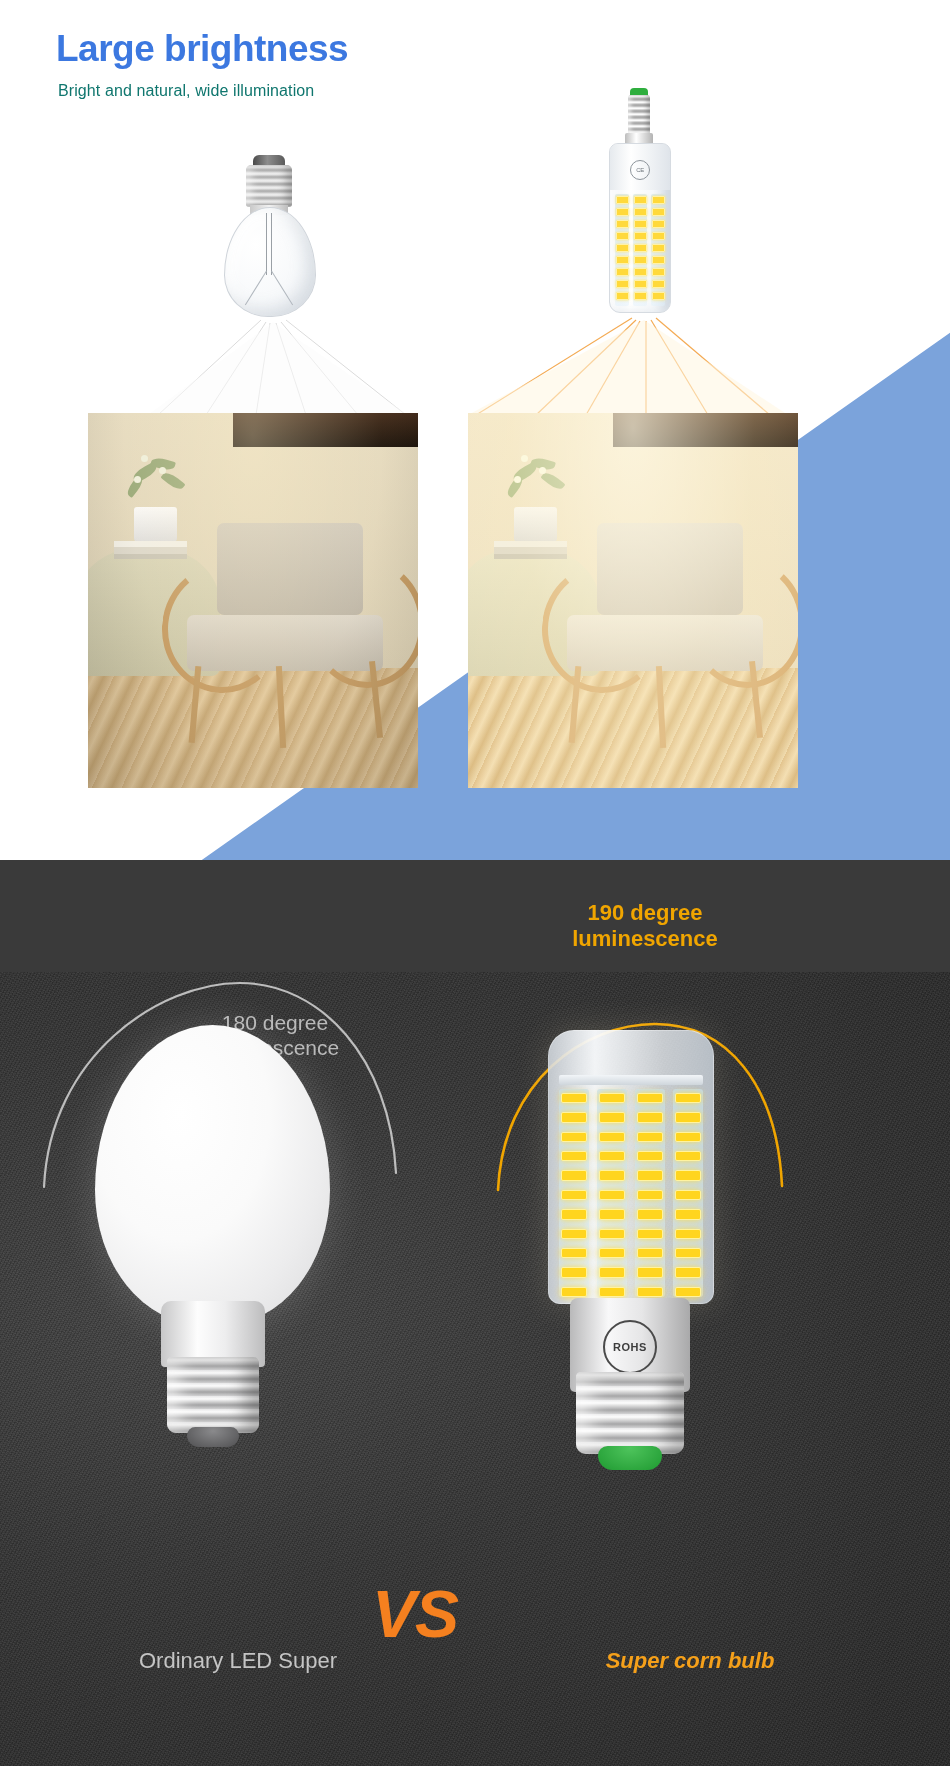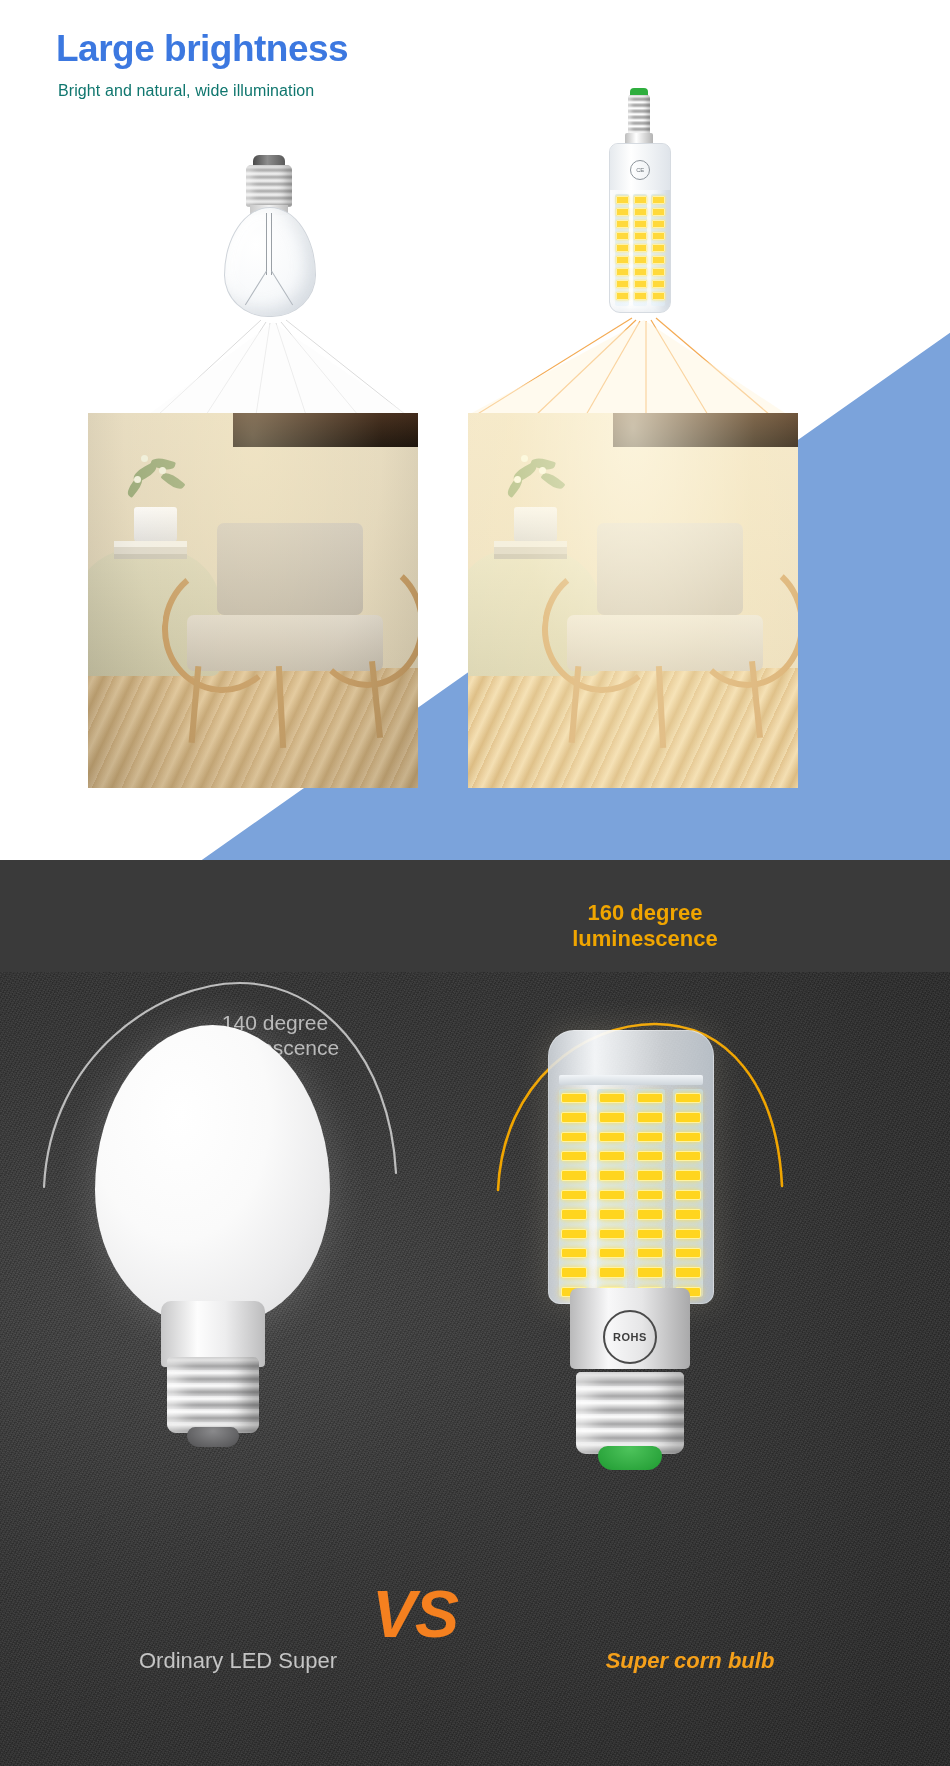--- a/index.html
+++ b/index.html
@@ -224,21 +224,21 @@
   }
   .bc-leds{position:absolute;left:10px;top:58px;right:10px;bottom:6px;display:flex;justify-content:space-between;}
   .bc-col{width:30px;display:flex;flex-direction:column;gap:9px;align-items:center;
     background:linear-gradient(180deg,rgba(196,224,246,.75),rgba(222,240,252,.55));
     border-radius:3px;padding-top:4px;}
   .bc-led{width:24px;height:13px;background:#ffd51f;border:1px solid #fff3a0;border-radius:2px;
     box-shadow:0 0 7px rgba(255,220,60,.95);}
   .bc-pcbtop{position:absolute;left:10px;top:44px;right:10px;height:10px;
     background:linear-gradient(180deg,#f2f5f8,#cfd6dc);border-radius:2px;}
   .bc-base{
-    position:absolute;left:30px;top:258px;width:120px;height:81px;
+    position:absolute;left:30px;top:268px;width:120px;height:94px;
     background:linear-gradient(90deg,#b9b9ba,#f8f8f9 32%,#e6e6e7 60%,#a9a9aa);
     border-radius:8px 8px 5px 5px;
     text-decoration:underline;
   }
   .bc-rohs{
     position:absolute;left:50%;top:22px;transform:translateX(-50%);
     width:50px;height:50px;border:2px solid #4a4a4a;border-radius:50%;
     color:#3d3d3d;font-size:11px;font-weight:bold;letter-spacing:.5px;
     display:flex;align-items:center;justify-content:center;
   }
@@ -435,26 +435,26 @@
   </div>
 
   <svg class="arc-grey" viewBox="0 0 360 230">
     <path d="M4 222 C 10 90, 120 18, 200 18 C 280 18, 350 92, 356 208" fill="none" stroke="#bdbdbd" stroke-width="2.2" stroke-linecap="round"></path>
   </svg>
   <svg class="arc-orange" viewBox="0 0 290 190">
     <path d="M3 180 C 8 70, 90 14, 160 14 C 232 14, 282 74, 287 176" fill="none" stroke="#f0a500" stroke-width="2.6" stroke-linecap="round"></path>
   </svg>
 
   <div class="lbl-180">
-    <span>140 degree</span><br>
+    <span>180 degree</span><br>
     <span>luminescence</span>
   </div>
 
   <div class="lbl-360">
-    <span>160 degree</span><br>
+    <span>190 degree</span><br>
     <span>luminescence</span>
   </div>
 
   <div class="big-led">
     <div class="big-led-glass"></div>
     <div class="big-led-neck"></div>
     <div class="big-led-screw"></div>
     <div class="big-led-tip"></div>
   </div>
 

